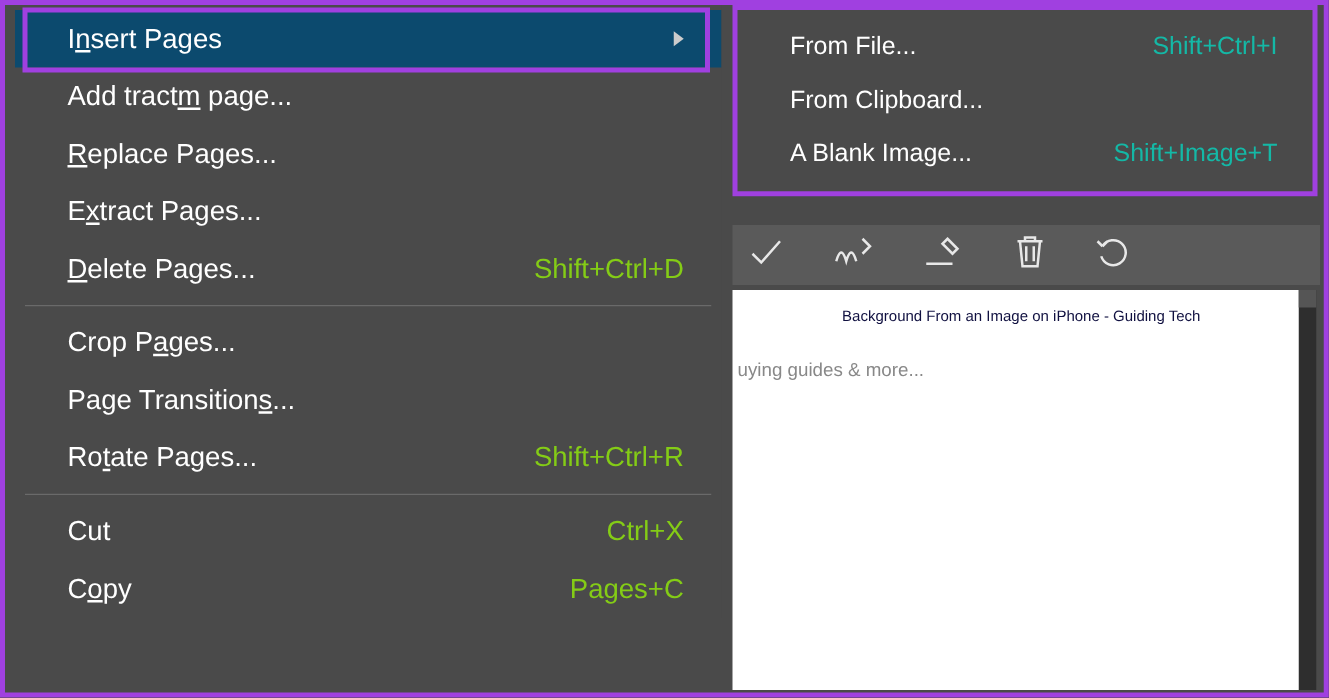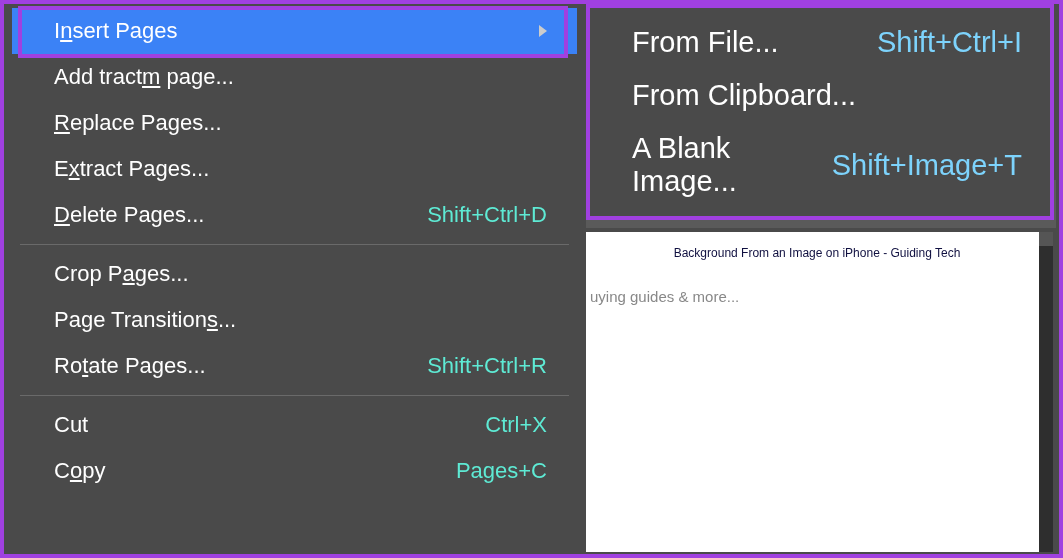--- a/index.html
+++ b/index.html
@@ -23,26 +23,26 @@
 .menu-item {
   display: flex;
   align-items: center;
   justify-content: space-between;
   padding: 10px 30px 10px 42px;
   color: #fff;
   font-size: 22px;
   cursor: default;
 }
 .menu-item.highlighted {
-  background: #3b82f6;
+  background: #0c4a6e;
 }
 .menu-item .label { }
 .menu-item .label .ul { text-decoration: underline; }
 .menu-item .shortcut {
-  color: #5eead4;
+  color: #84cc16;
   font-size: 22px;
 }
 .menu-item .arrow {
   width: 0; height: 0;
   border-top: 6px solid transparent;
   border-bottom: 6px solid transparent;
   border-left: 8px solid #ccc;
 }
 .menu-sep {
   height: 1px;
@@ -67,23 +67,23 @@
   padding: 8px 0;
   border: 4px solid #a040e0;
   z-index: 10;
 }
 .sub-item {
   display: flex;
   align-items: center;
   justify-content: space-between;
   padding: 10px 28px 10px 42px;
   color: #fff;
-  font-size: 29px;
-}
-.sub-item .shortcut { color: #7dd3fc; }
+  font-size: 20px;
+}
+.sub-item .shortcut { color: #14b8a6; }
 .toolbar {
   position: absolute;
   top: 176px;
   left: 582px;
   width: 470px;
   height: 48px;
   background: #5a5a5a;
   display: flex;
   align-items: center;
   gap: 38px;

